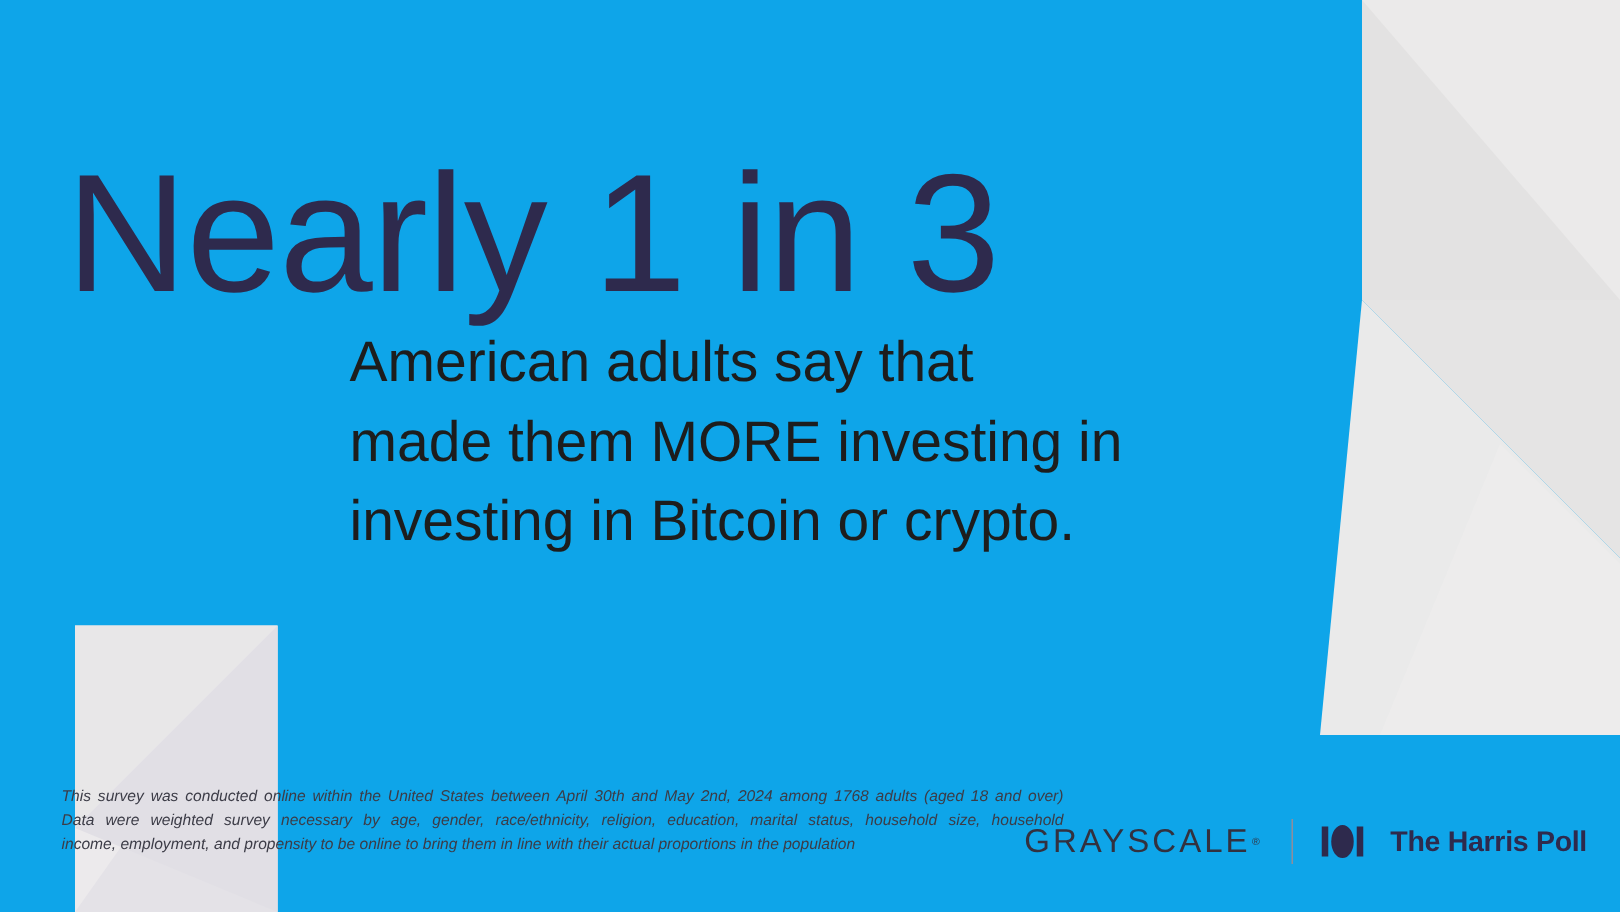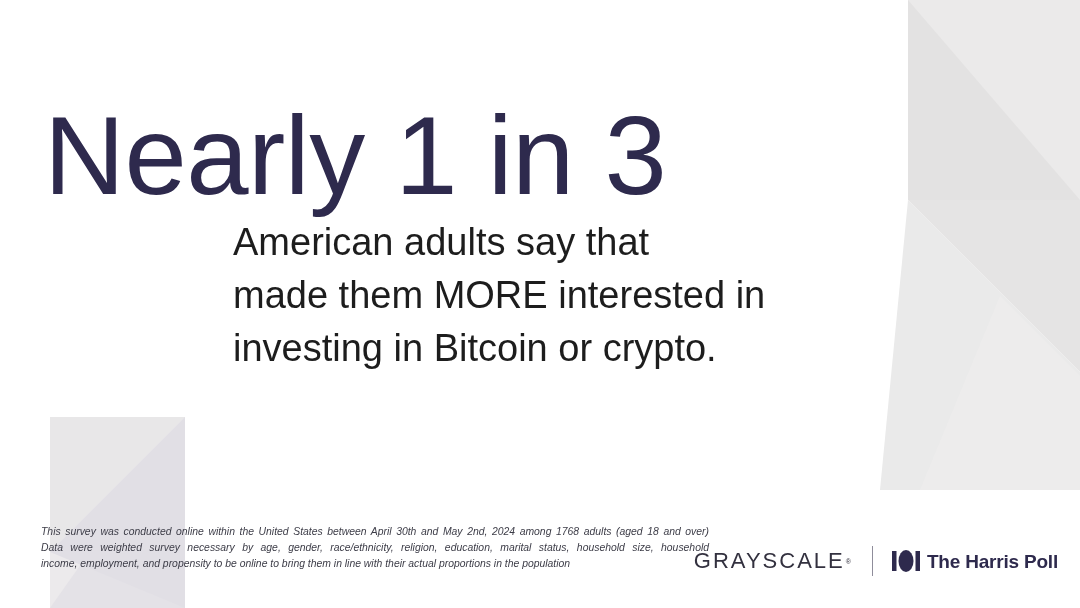--- a/index.html
+++ b/index.html
@@ -11,21 +11,21 @@
     height: 608px;
     background: #efeded;
     font-family: "Liberation Sans", sans-serif;
     overflow: hidden;
   }
 
   .poster {
     position: relative;
     width: 1080px;
     height: 608px;
-    background: #ffffff;
+    background: #0ea5e9;
     overflow: hidden;
   }
 
   
   .bg-layer {
     position: absolute;
     inset: 0;
     width: 1080px;
     height: 608px;
     pointer-events: none;
@@ -106,21 +106,21 @@
     margin-top: 1px;
   }
   .logo-divider {
     width: 1px;
     height: 30px;
     background: #8f8d9b;
   }
   .harris-logo {
     display: flex;
     align-items: center;
-    gap: 7px;
+    gap: 18px;
   }
   .harris-mark {
     display: block;
   }
   .harris-word {
     color: #2e2a4d;
     font-size: 19px;
     font-weight: bold;
     letter-spacing: -0.2px;
     line-height: 1;
@@ -143,21 +143,21 @@
     <rect x="50" y="417" width="135" height="191" fill="#eceaec"></rect>
     <polygon points="50,417 185,417 50,552" fill="#e8e7e8"></polygon>
     <polygon points="185,417 185,608 50,608" fill="#e4e2e7"></polygon>
     <polygon points="50,552 185,417 185,608" fill="#e1dfe5"></polygon>
   </svg>
 
   <h1 class="headline">Nearly 1 in 3</h1>
 
   <div class="body-copy">
     <span class="line">American adults say that</span>
-    <span class="line">made them MORE interested in</span>
+    <span class="line">made them MORE investing in</span>
     <span class="line">investing in Bitcoin or crypto.</span>
   </div>
 
   <div class="footer-note">
     <span class="fline justified">This survey was conducted online within the United States between April 30th and May 2nd, 2024 among 1768 adults (aged 18 and over)</span>
     <span class="fline justified">Data were weighted survey necessary by age, gender, race/ethnicity, religion, education, marital status, household size, household</span>
     <span class="fline">income, employment, and propensity to be online to bring them in line with their actual proportions in the population</span>
   </div>
 
   <div class="logo-bar">

